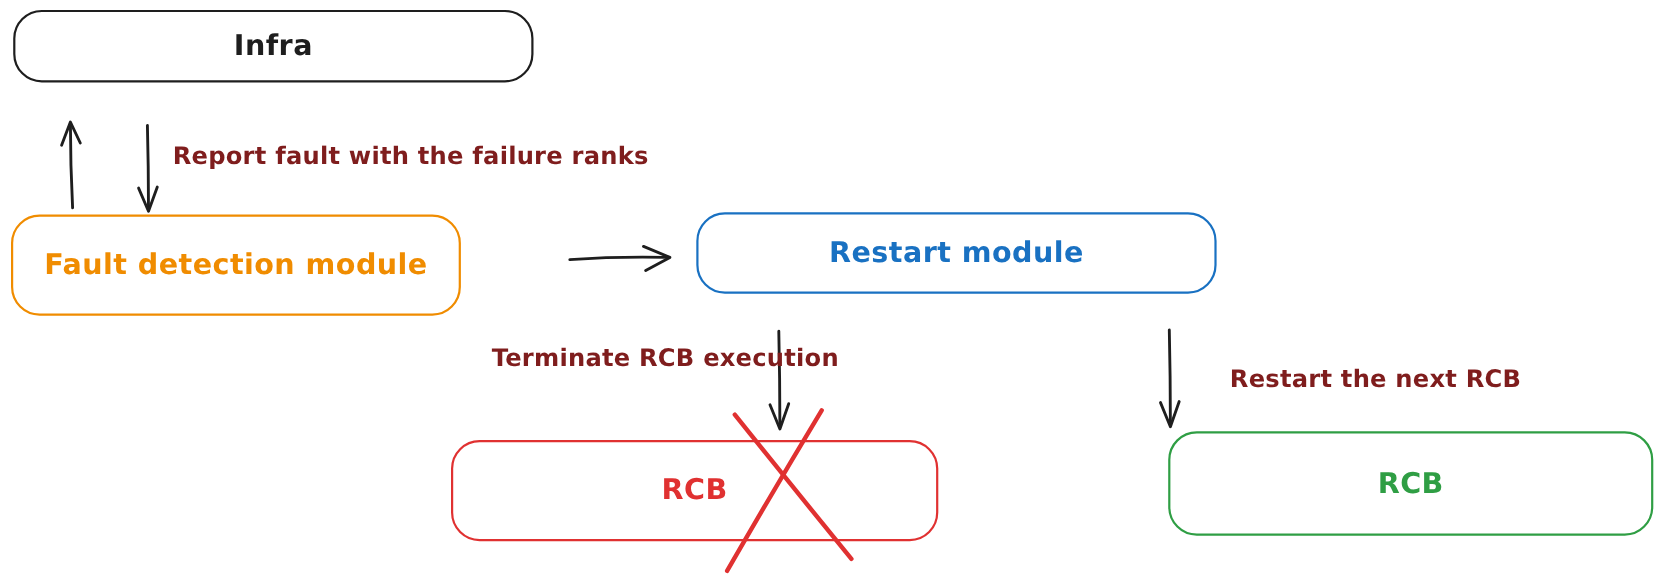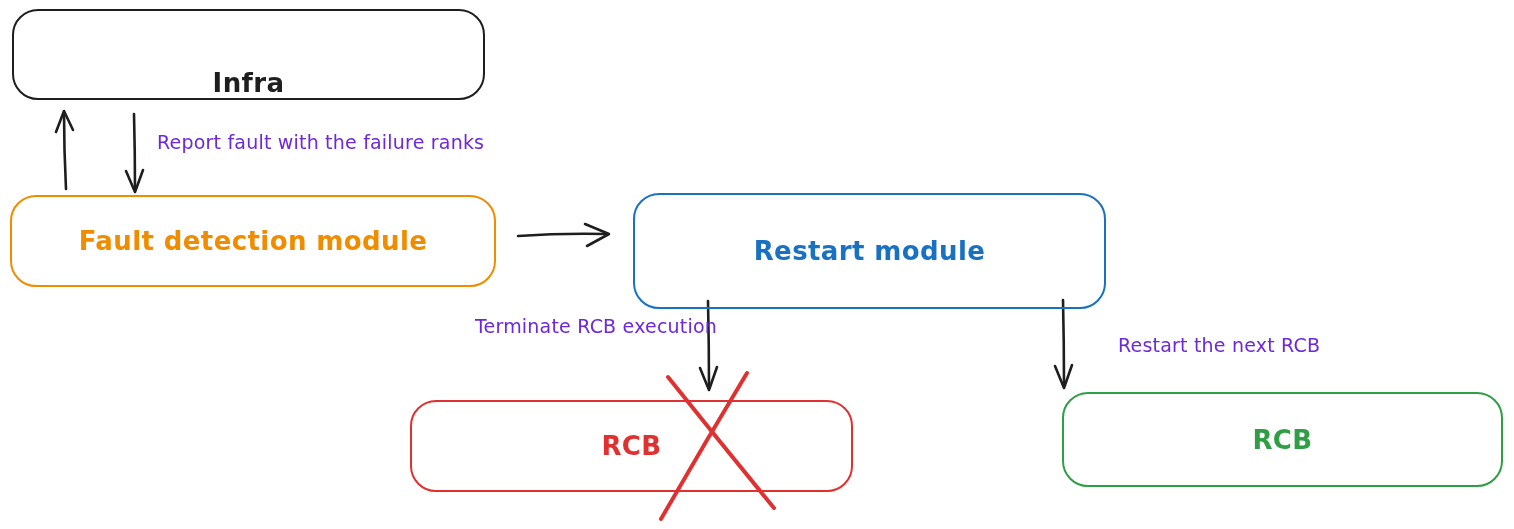--- a/index.html
+++ b/index.html
@@ -28,41 +28,41 @@
     justify-content: center;
     background: transparent;
   }
   .node-label {
     font-size: 26px;
     font-weight: 600;
     letter-spacing: 0.4px;
     color: #1e1e1e;
     white-space: nowrap;
   }
-  .node-infra        { left: 12px;   top: 9px;   width: 473px; height: 91px; border-color: #1e1e1e; align-items: flex-end; }
+  .node-infra        { left: 12px;   top: 9px;   width: 473px; height: 66px; border-color: #1e1e1e; }
   .node-infra .node-label { color: #1e1e1e; }
-  .node-fault        { left: 10px;   top: 195px; width: 486px; height: 92px; border-color: #f08c00; }
+  .node-fault        { left: 10px;   top: 195px; width: 409px; height: 92px; border-color: #f08c00; }
   .node-fault .node-label { color: #f08c00; }
-  .node-restart      { left: 633px;  top: 193px; width: 473px; height: 116px; border-color: #1971c2; }
+  .node-restart      { left: 633px;  top: 193px; width: 473px; height: 74px; border-color: #1971c2; }
   .node-restart .node-label { color: #1971c2; }
   .node-rcb-dead     { left: 410px;  top: 400px; width: 443px; height: 92px; border-color: #e03131; }
   .node-rcb-dead .node-label { color: #e03131; }
   .node-rcb-next     { left: 1062px; top: 392px; width: 441px; height: 95px; border-color: #2f9e44; }
   .node-rcb-next .node-label { color: #2f9e44; }
   .edge-label {
     position: absolute;
-    font-size: 19px;
-    font-weight: 400;
+    font-size: 22px;
+    font-weight: 700;
     letter-spacing: 0.2px;
-    color: #6d28d9;
+    color: #7f1d1d;
     white-space: nowrap;
     line-height: 25px;
   }
   .label-report   { left: 157px;  top: 130px; }
-  .label-terminate{ left: 447px;  top: 314px; margin-left: 28px; }
+  .label-terminate{ left: 447px;  top: 314px; }
   .label-restart  { left: 1086px; top: 333px; margin-left: 32px; }
   .stroke-ink   { stroke: #1e1e1e; stroke-width: 2.6; fill: none; stroke-linecap: round; stroke-linejoin: round; }
   .stroke-cross { stroke: #e03131; stroke-width: 4;   fill: none; stroke-linecap: round; stroke-linejoin: round; }
 </style>
 </head>
 <body>
 
 <div class="canvas">
 
   <svg class="edges-layer" viewBox="0 0 1514 529" xmlns="http://www.w3.org/2000/svg">

